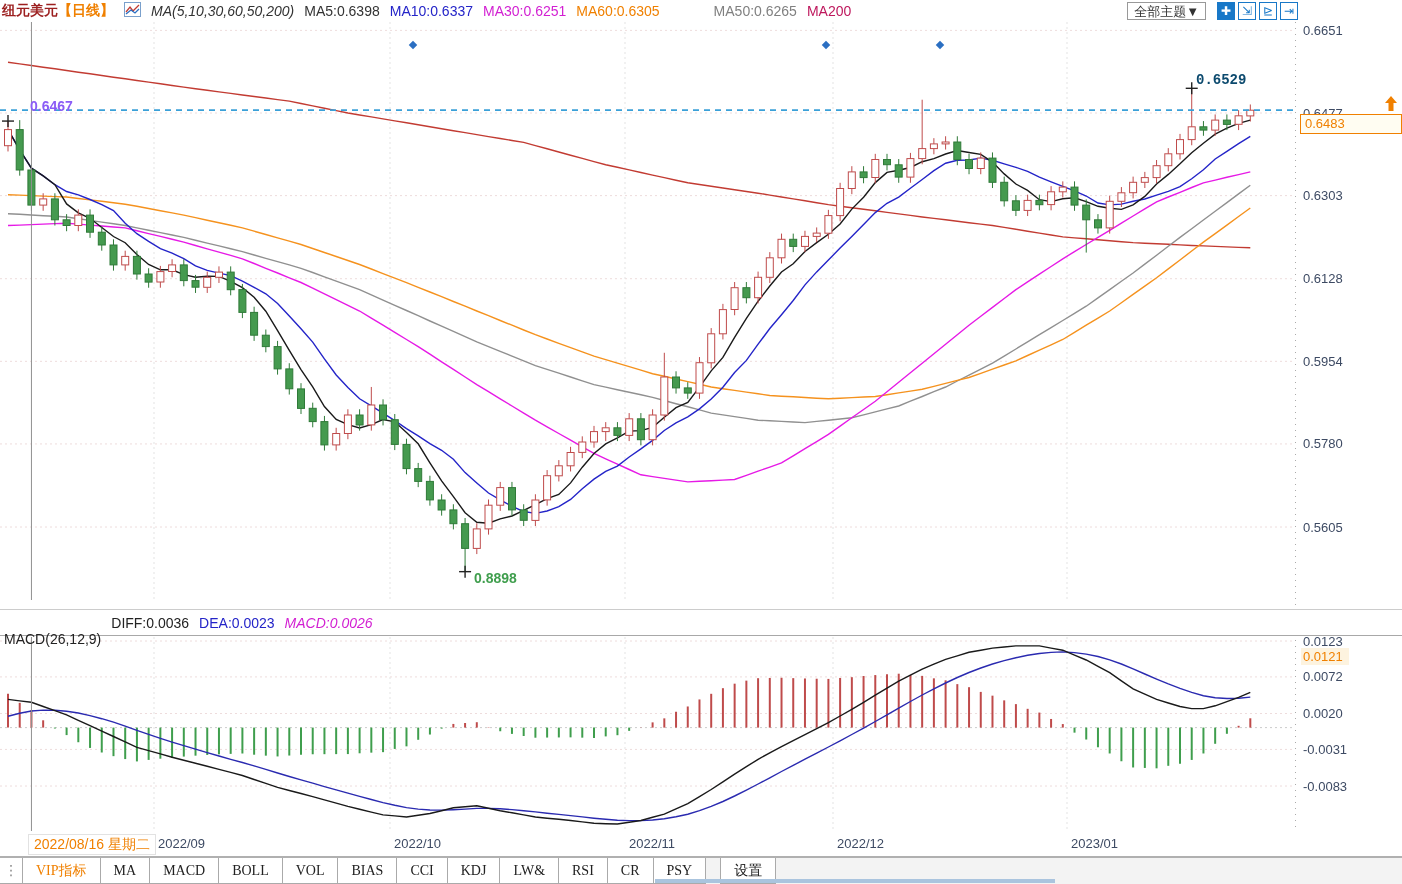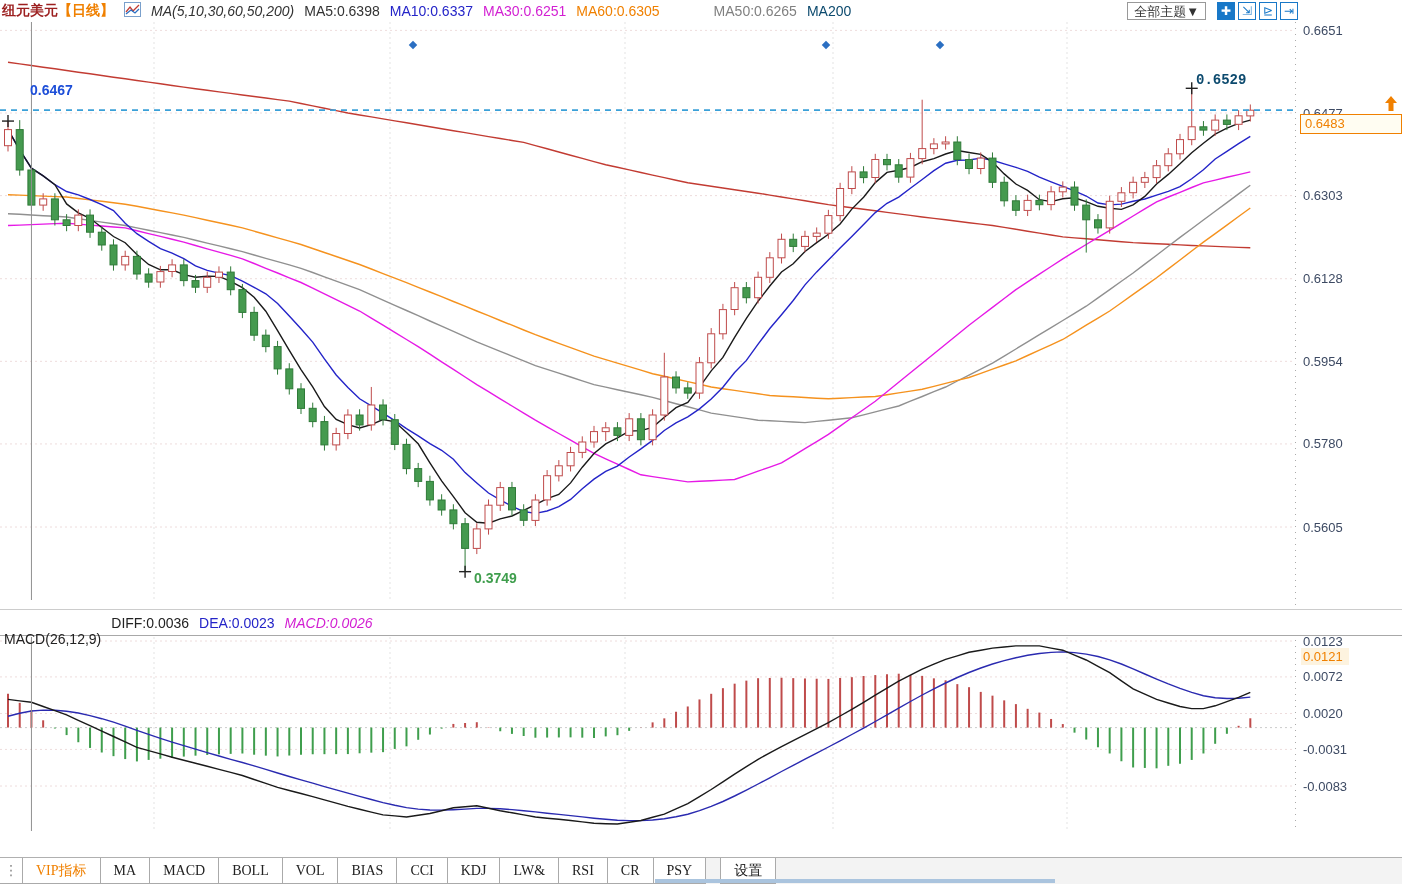--- a/index.html
+++ b/index.html
@@ -5,37 +5,37 @@
   html,body{margin:0;padding:0;background:#fff;font-family:"Liberation Sans",sans-serif;}
   #app{position:relative;width:1402px;height:884px;overflow:hidden;background:#fff;}
   #chart-layer{position:absolute;left:0;top:0;z-index:1;}
   #top-header{position:absolute;left:0;top:0;width:1402px;height:22px;background:#fff;z-index:5;
     display:flex;align-items:center;font-size:14px;white-space:nowrap;}
   #top-header .hgap{margin-left:10px;}
   .t-title{color:#9c1f1f;font-weight:bold;margin-left:2px;}
   .t-period{color:#f08000;font-weight:bold;}
   .t-ma{color:#333;font-style:italic;}
   .t-ma5{color:#333;} .t-ma10{color:#2424c8;} .t-ma30{color:#d21fd2;}
-  .t-ma60{color:#f08000;} .t-ma50{color:#808080;padding-left:44px;} .t-ma200{color:#0c4a6e;}
+  .t-ma60{color:#f08000;} .t-ma50{color:#808080;padding-left:44px;} .t-ma200{color:#be185d;}
   #header-right{margin-left:auto;display:flex;align-items:center;margin-right:104px;}
   #theme-btn{border:1px solid #999;background:#fff;color:#333;font-size:13px;
     padding:0 6px;height:18px;line-height:18px;margin-right:8px;cursor:pointer;}
   .hicon{width:18px;height:18px;margin-left:3px;display:flex;align-items:center;justify-content:center;
     font-size:12px;box-sizing:border-box;cursor:pointer;}
   .hicon.solid{background:#1878c8;color:#fff;}
   .hicon.line{border:1px solid #1878c8;color:#1878c8;background:#fff;}
   #zigzag-icon{display:inline-block;margin-left:10px;}
   #macd-band{position:absolute;left:0;top:609px;width:1402px;height:27px;background:#fff;z-index:4;
     border-top:1px solid #ccc;border-bottom:1px solid #a8a8a8;box-sizing:border-box;
     display:flex;align-items:center;font-size:14px;}
   #macd-band span{margin-left:10px;}
   #macd-band .m-f{color:#222;margin-left:4px;margin-top:32px;} #macd-band .m-diff{color:#222;}
   #macd-band .m-dea{color:#2424c8;} #macd-band .m-macd{color:#d21fd2;font-style:italic;}
   .px-label{position:absolute;z-index:3;font-size:14px;font-weight:bold;}
-  #label-left-high{left:30px;top:82px;color:#1d4ed8;}
+  #label-left-high{left:30px;top:98px;color:#8b5cf6;}
   #label-peak{left:1196px;top:72px;color:#0c4a6e;font-family:Liberation Mono, monospace;}
   #label-trough{left:474px;top:570px;color:#3f9e4d;}
   #price-tag{position:absolute;left:1300px;top:114px;width:96px;height:18px;z-index:3;
     border:1px solid #f08000;background:#fffdf2;color:#f08000;font-size:13px;
     line-height:18px;padding-left:4px;box-sizing:content-box;}
   #macd-tag{position:absolute;left:1301px;top:648px;z-index:3;color:#f08000;font-size:13px;
     background:#fdf3df;padding:1px 6px 1px 2px;}
   #up-arrow{position:absolute;left:1384px;top:96px;z-index:3;}
   #date-row{position:absolute;left:0;top:832px;width:1402px;height:25px;background:#fff;z-index:4;
     border-bottom:1px solid #b0b0b0;box-sizing:border-box;}
@@ -466,29 +466,37 @@
 
   <div id="macd-band">
     <span class="m-f">MACD(26,12,9)</span>
     <span class="m-diff">DIFF:0.0036</span>
     <span class="m-dea">DEA:0.0023</span>
     <span class="m-macd">MACD:0.0026</span>
   </div>
 
   <div class="px-label" id="label-left-high">0.6467</div>
   <div class="px-label" id="label-peak">0.6529</div>
-  <div class="px-label" id="label-trough">0.3749</div>
+  <div class="px-label" id="label-trough">0.8898</div>
   <div id="price-tag">0.6483</div>
   <div id="macd-tag">0.0121</div>
   <div id="up-arrow">
     <svg width="14" height="15">
         <path d="M7 0 L13 7 L9.5 7 L9.5 15 L4.5 15 L4.5 7 L1 7 Z" fill="#f08000"></path>
       </svg>
   </div>
 
+  <div id="date-row">
+    <div id="crosshair-date">2022/08/16 星期二</div>
+  <span class="month-label" style="left: 158px;">2022/09</span>
+      <span class="month-label" style="left: 394px;">2022/10</span>
+      <span class="month-label" style="left: 629px;">2022/11</span>
+      <span class="month-label" style="left: 837px;">2022/12</span>
+      <span class="month-label" style="left: 1071px;">2023/01</span>
+    </div>
 
   <div id="tab-bar">
       <div class="tab stub">⋮</div>
       <div class="tab active">VIP指标</div>
       <div class="tab">MA</div>
       <div class="tab">MACD</div>
       <div class="tab">BOLL</div>
       <div class="tab">VOL</div>
       <div class="tab">BIAS</div>
       <div class="tab">CCI</div>

